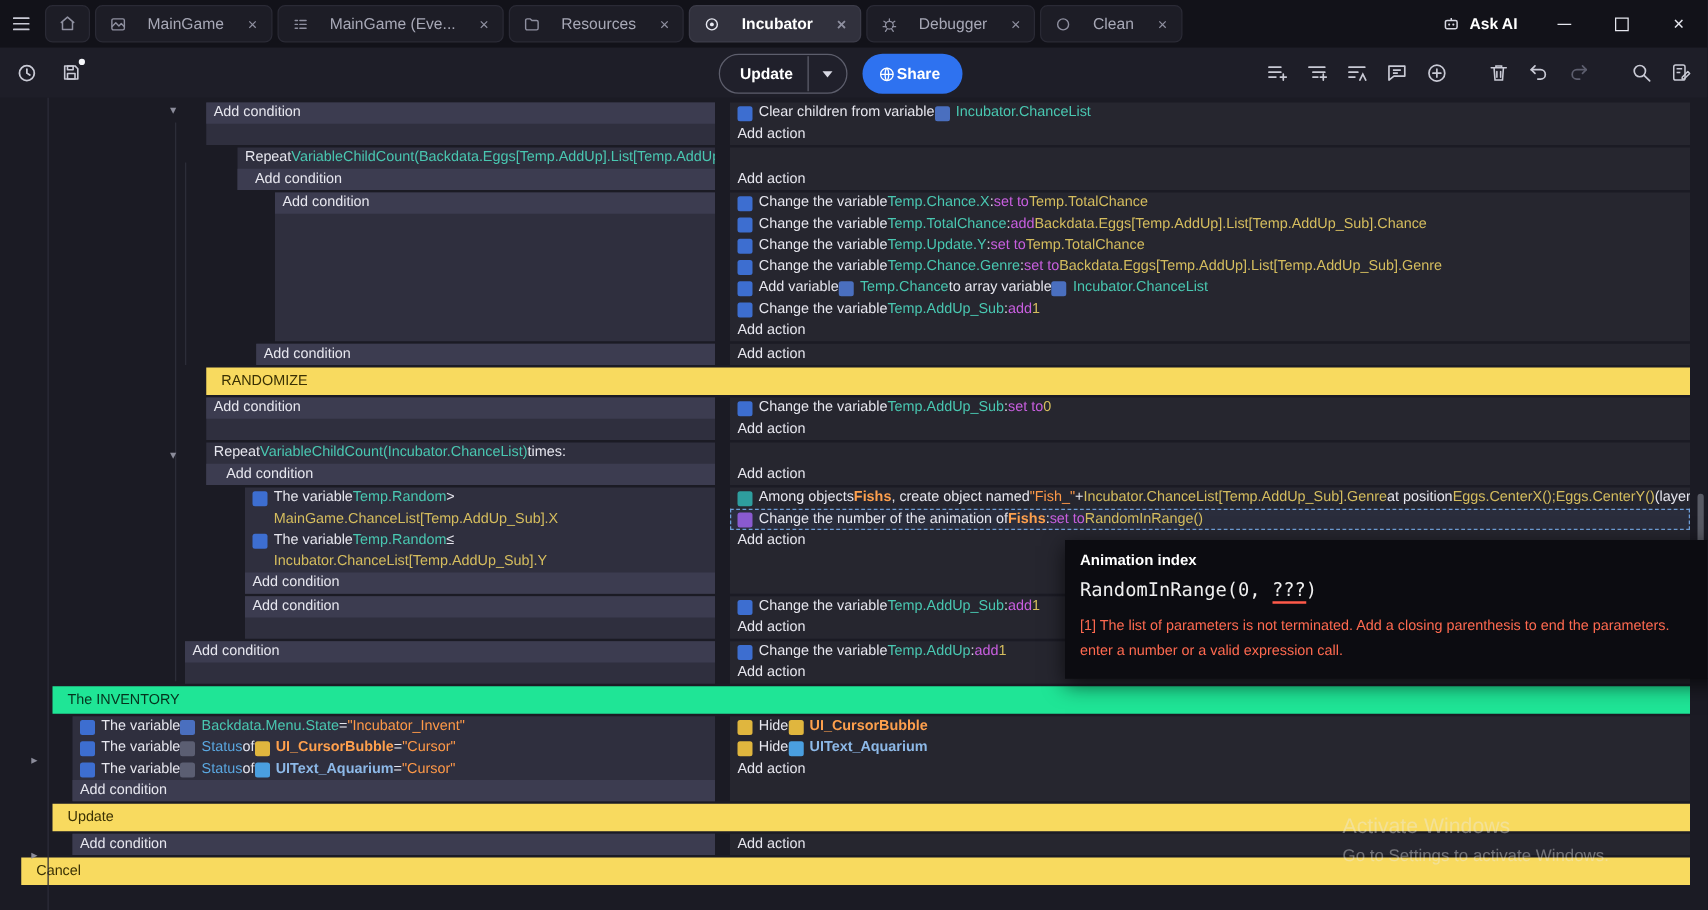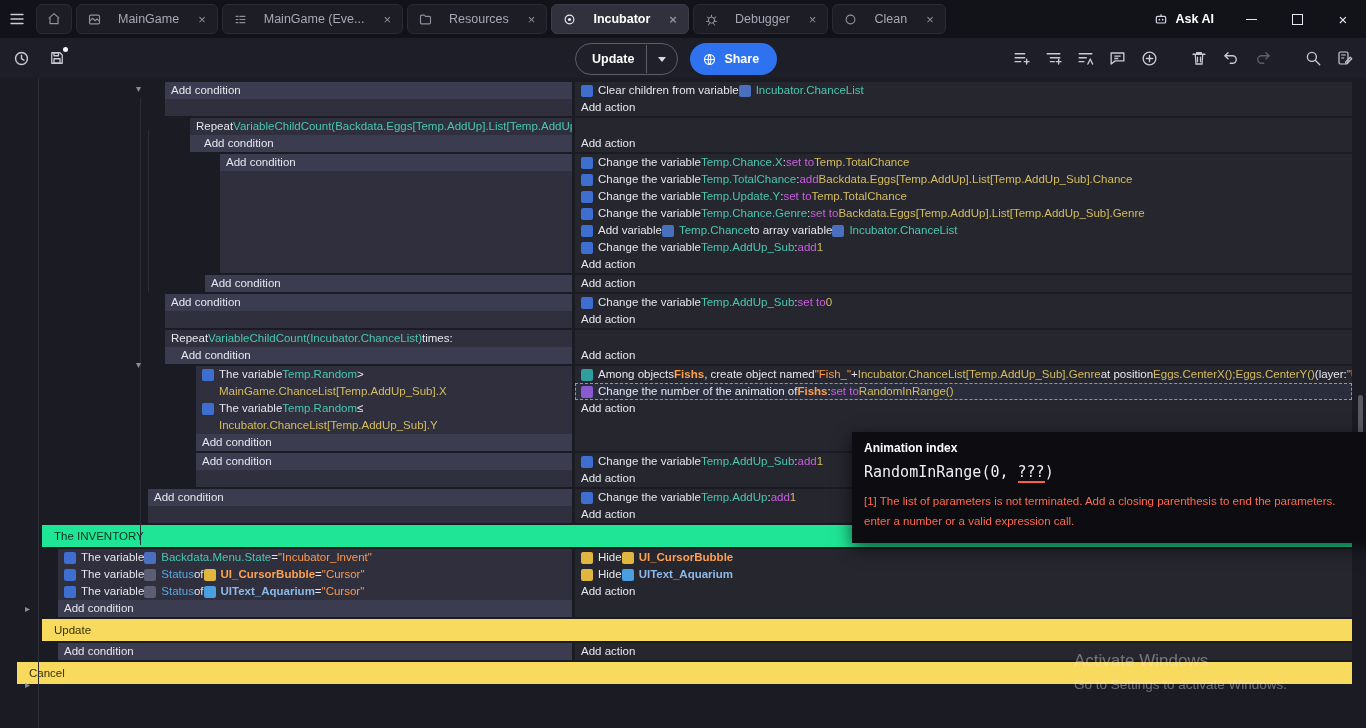--- a/index.html
+++ b/index.html
@@ -22,29 +22,29 @@
   .maxglyph{width:9px;height:9px;border:1.4px solid #e6e7ef;display:block}
   
   .toolbar{position:absolute;top:38px;left:0;right:0;height:40px;background:#1e1e28;display:flex;align-items:center;z-index:19}
   .tlicon{width:30px;height:30px;display:flex;align-items:center;justify-content:center;color:#c9cad5;cursor:pointer;position:relative;margin-left:6px}
   .tlicon .dot{position:absolute;top:4px;right:4px;width:5px;height:5px;border-radius:50%;background:#f5f6fa}
   .centergrp{position:absolute;left:575px;top:5px;display:flex;gap:12px}
   .updatebtn{display:flex;align-items:center;height:30px;border:1px solid #5d5e6c;border-radius:16px;color:#fff;font-size:12.5px;font-weight:bold;padding:0 0 0 16px;cursor:pointer;background:#20202b}
   .updatebtn .divider{width:1px;height:28px;background:#5d5e6c;margin-left:12px}
   .updatebtn .caret{width:30px;display:flex;align-items:center;justify-content:center}
   .caret i{display:block;width:0;height:0;border-left:4px solid transparent;border-right:4px solid transparent;border-top:5px solid #d8d9e4}
-  .sharebtn{display:flex;align-items:center;gap:7px;height:32px;border-radius:16px;background:#2e72f0;color:#fff;font-size:12.5px;font-weight:bold;padding:0 18px 0 12px;cursor:pointer}
+  .sharebtn{display:flex;align-items:center;height:32px;border-radius:16px;background:#2e72f0;color:#fff;font-size:12.5px;font-weight:bold;padding:0 18px 0 12px;cursor:pointer}
   .rightgrp{position:absolute;right:8px;top:7px;display:flex;align-items:center;gap:6px}
   .rgicon{width:26px;height:26px;display:flex;align-items:center;justify-content:center;color:#c9cad5;cursor:pointer}
   .rgicon.dim{color:#5d5e6e}
   .rgap{width:12px}
   
   .events{position:absolute;top:78px;left:0;right:0;bottom:0;background:#1b1b24;overflow:hidden}
   .sheet{position:relative;padding:4px 14px 0 0}
-  .ev{display:flex;gap:3px;margin-bottom:2px}
+  .ev{display:flex;gap:12px;margin-bottom:2px}
   .cond{background:#2f2f3e;flex:none}
   .act{flex:1;background:#26262f;min-width:0}
   .ln{height:17px;line-height:17px;font-size:11.5px;color:#e6e6ee;white-space:nowrap;display:flex;align-items:center;padding:0 4px 0 6px;overflow:hidden}
   .ln.ghost-c{color:#9697a8;background:#3c3c50}
   .ln.ghost-a{color:#84859a}
   .ln.sel{outline:1px dashed #6f9fd8;outline-offset:-1px;background:rgba(90,130,220,0.08)}
   .p{color:#e6e6ee}
   .var{color:#49c7b1}
   .bvar{color:#5aa7e0}
   .kw{color:#c95fe0}
@@ -373,20 +373,21 @@
           <div class="ln ghost-c">
             <span class="p">Add condition</span>
           </div>
         </div>
         <div class="act">
           <div class="ln ghost-a">
             <span class="p">Add action</span>
           </div>
         </div>
       </div>
+      <div class="comment c-yellow" style="margin-left: 165px;"><span>RANDOMIZE</span></div>
       <div class="ev" style="margin-left: 165px;">
         <div class="cond" style="width: 407px;">
           <div class="ln ghost-c">
             <span class="p">Add condition</span>
           </div>
         </div>
         <div class="act">
           <div class="ln">
             <span class="ic ic-blue"></span>
             <span class="p">Change the variable </span>

